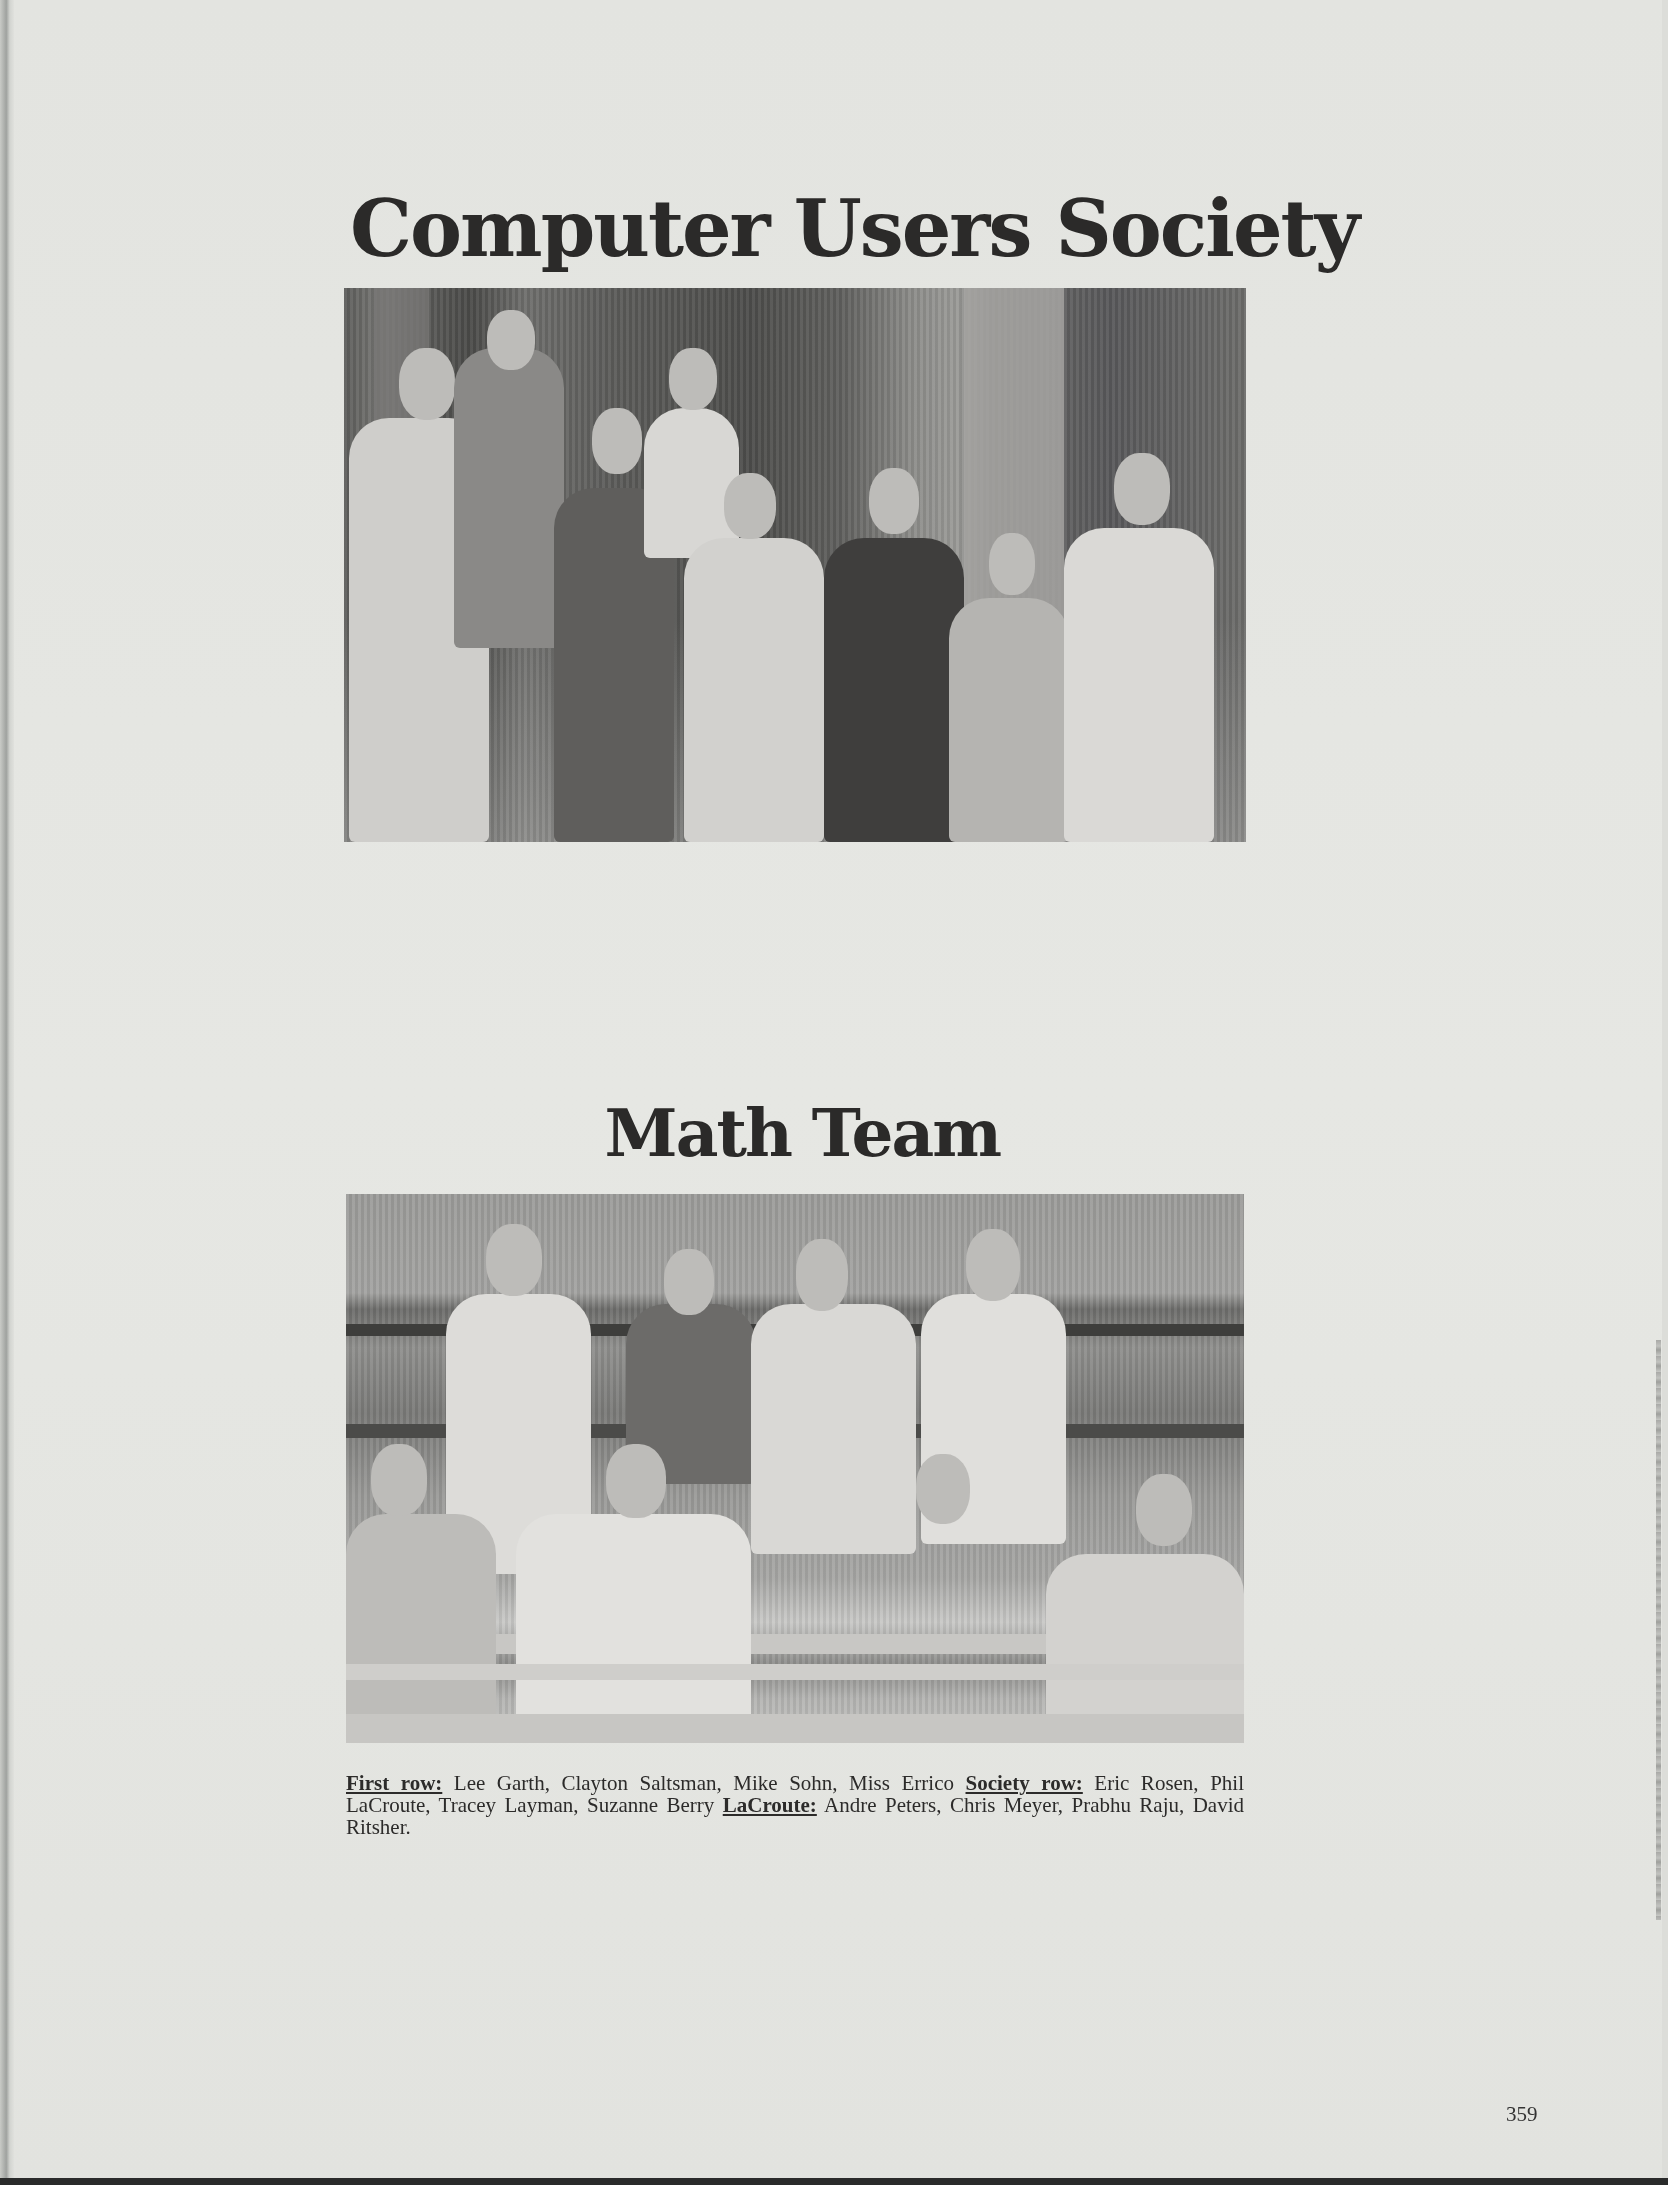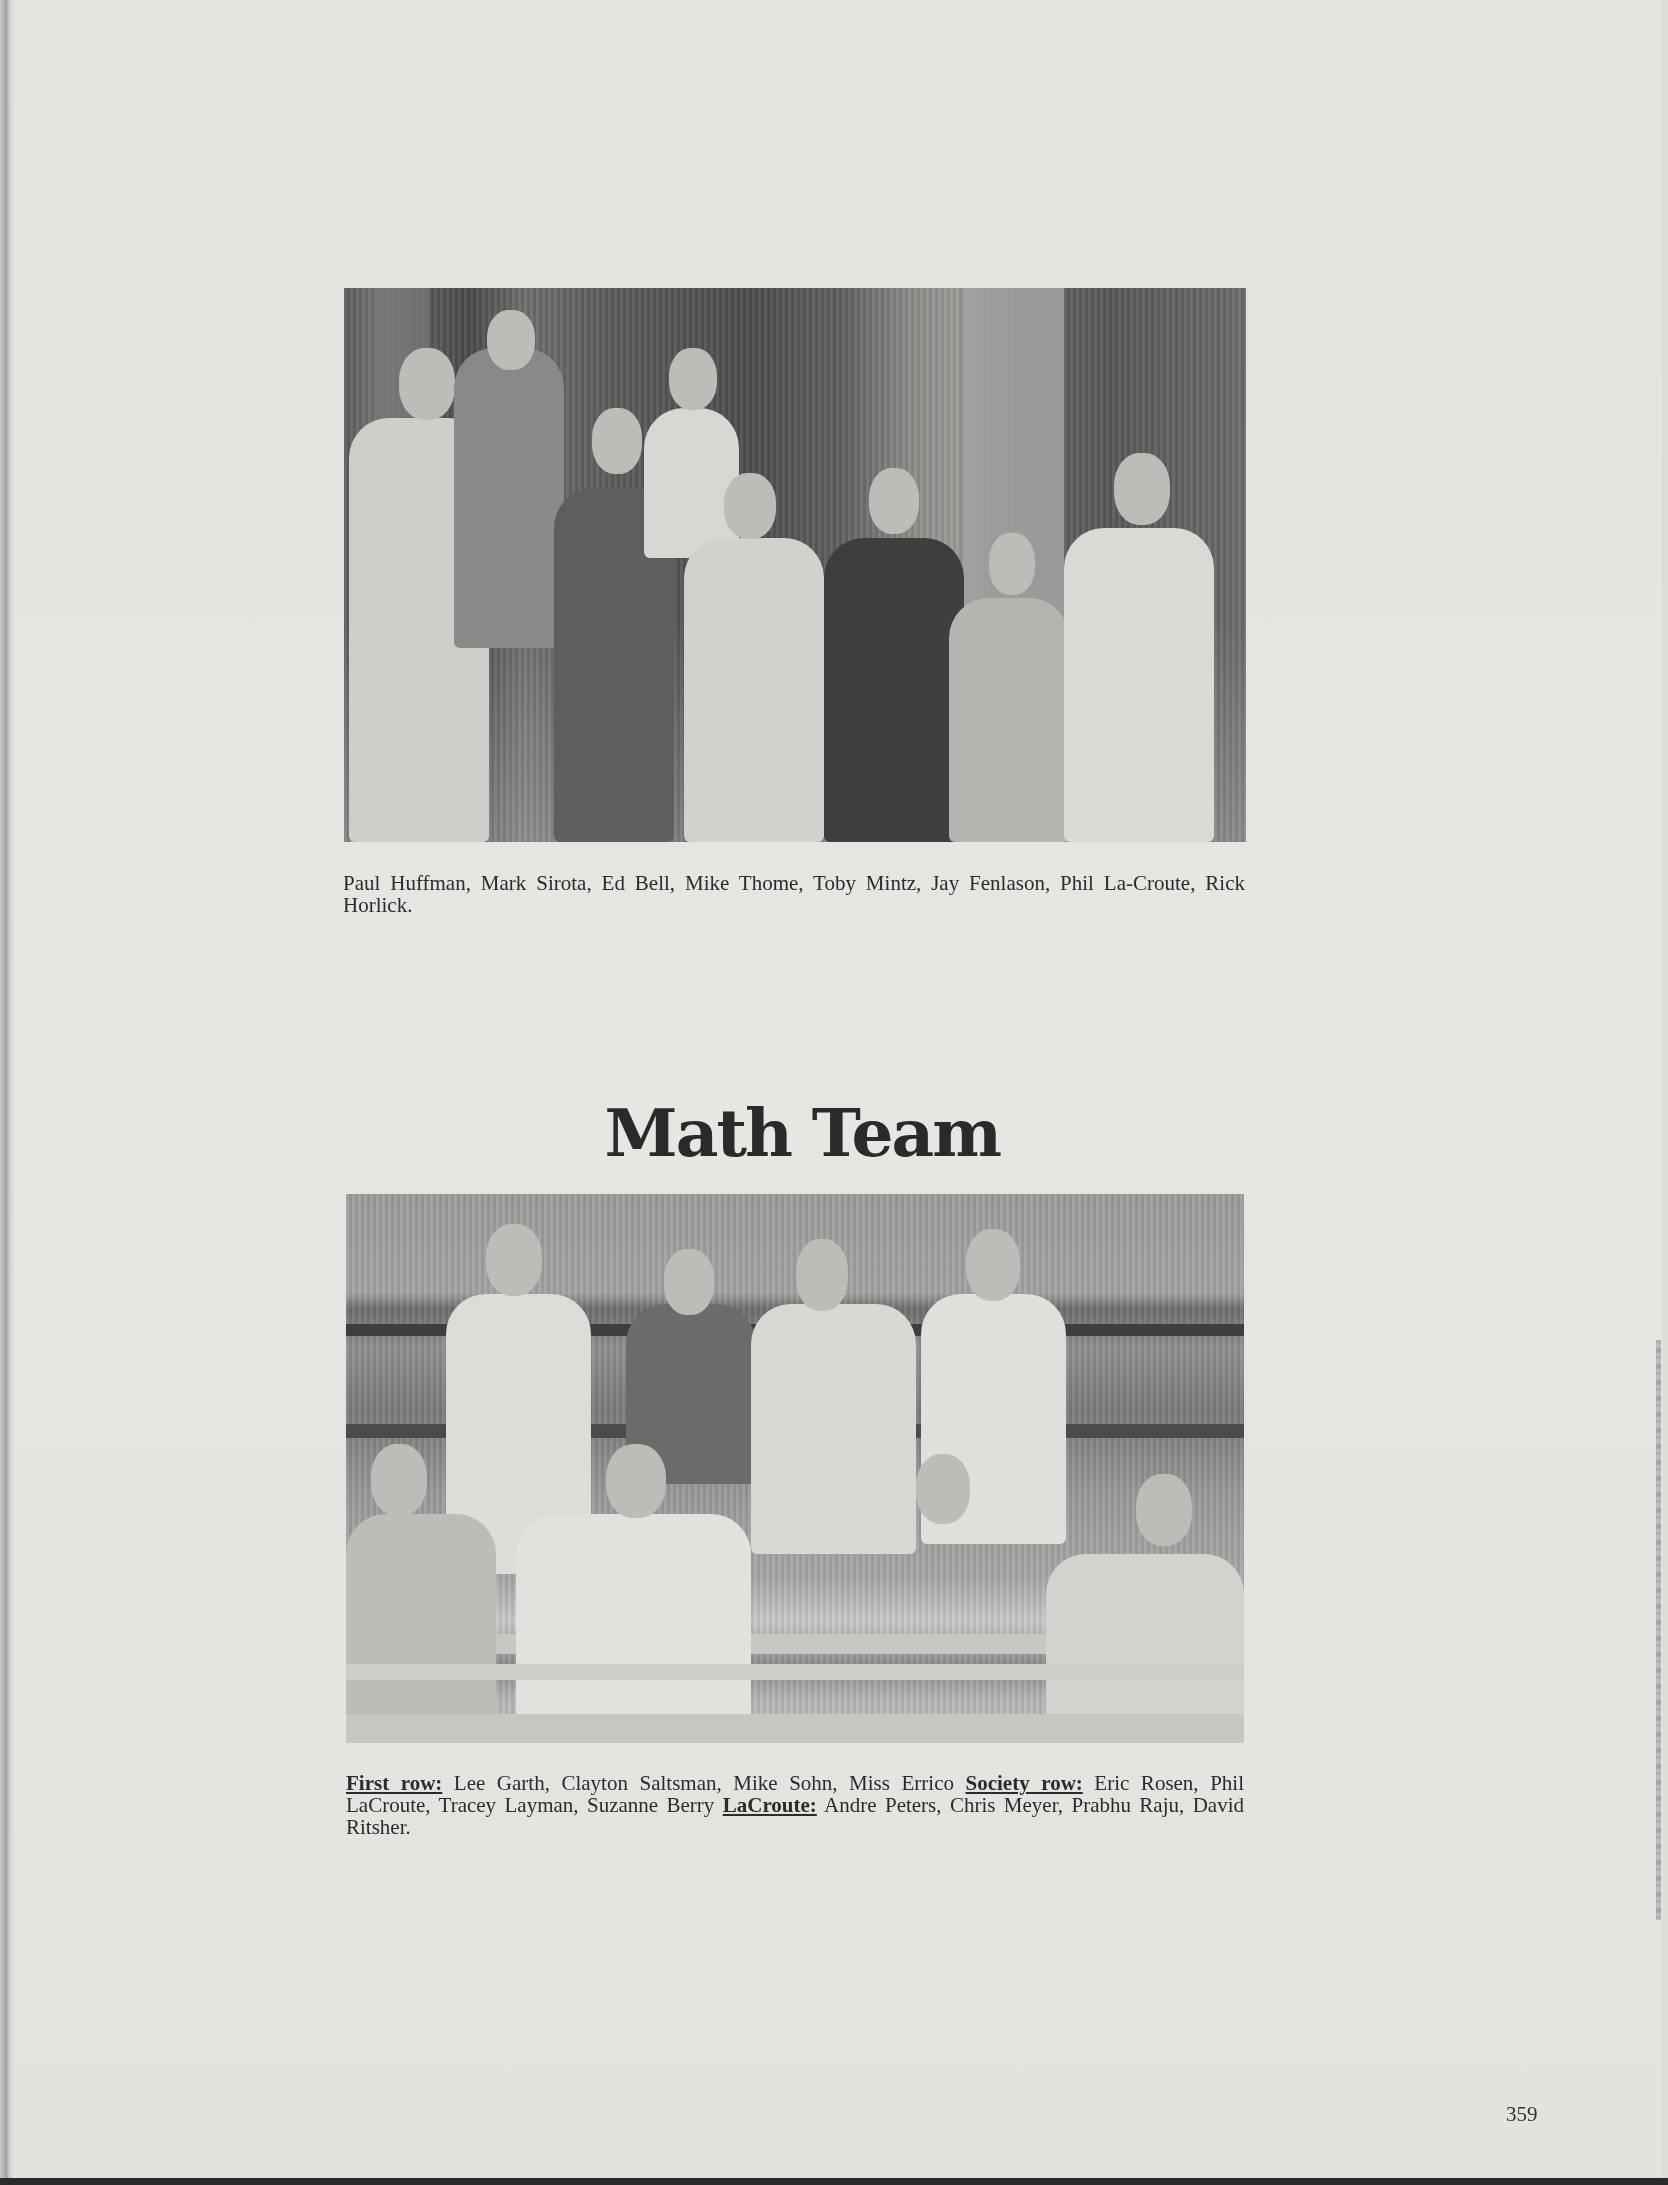--- a/index.html
+++ b/index.html
@@ -76,20 +76,21 @@
 </style>
 </head>
 <body>
 
 <div class="page">
   <div class="left-binding"></div>
   <div class="right-strip"></div>
   <div class="right-edge"></div>
   <div class="bottom-band"></div>
 
+  <h1 class="title title-cus">Computer Users Society</h1>
 
   <div class="photo photo-cus" aria-label="black-and-white group photo of nine people standing outdoors in front of trees and a brick building">
     <div class="stripes"></div>
 
     <div style="position:absolute;left:30px;top:0;width:55px;height:554px;background:#777674;opacity:.8"></div>
     <div style="position:absolute;left:620px;top:0;width:100px;height:554px;background:#a6a5a2;opacity:.85"></div>
 
     <div class="fig" style="left:5px;top:130px;width:140px;height:424px;background:#cfcecb"></div>
     <div class="face" style="left:55px;top:60px;width:56px;height:72px"></div>
     <div class="fig" style="left:110px;top:60px;width:110px;height:300px;background:#8a8987"></div>
@@ -101,21 +102,20 @@
     <div class="fig" style="left:340px;top:250px;width:140px;height:304px;background:#d2d1ce"></div>
     <div class="face" style="left:380px;top:185px;width:52px;height:66px"></div>
     <div class="fig" style="left:480px;top:250px;width:140px;height:304px;background:#3f3e3d"></div>
     <div class="face" style="left:525px;top:180px;width:50px;height:66px"></div>
     <div class="fig" style="left:605px;top:310px;width:120px;height:244px;background:#b5b4b1"></div>
     <div class="face" style="left:645px;top:245px;width:46px;height:62px"></div>
     <div class="fig" style="left:720px;top:240px;width:150px;height:314px;background:#dad9d6"></div>
     <div class="face" style="left:770px;top:165px;width:56px;height:72px"></div>
   </div>
 
-  <p class="caption caption-cus">Paul Huffman, Mark Sirota, Ed Bell, Mike Thome, Toby Mintz, Jay Fenlason, Phil La-Croute, Rick Horlick.</p>
 
   <h1 class="title title-math">Math Team</h1>
 
   <div class="photo photo-math" aria-label="black-and-white group photo of eight people seated on gym bleachers in two rows">
     <div class="stripes"></div>
 
     <div style="position:absolute;left:0;top:130px;width:898px;height:12px;background:#3e3e3c"></div>
     <div style="position:absolute;left:0;top:230px;width:898px;height:14px;background:#4b4b49"></div>
     <div style="position:absolute;left:0;top:440px;width:898px;height:20px;background:#c8c7c4"></div>
 

